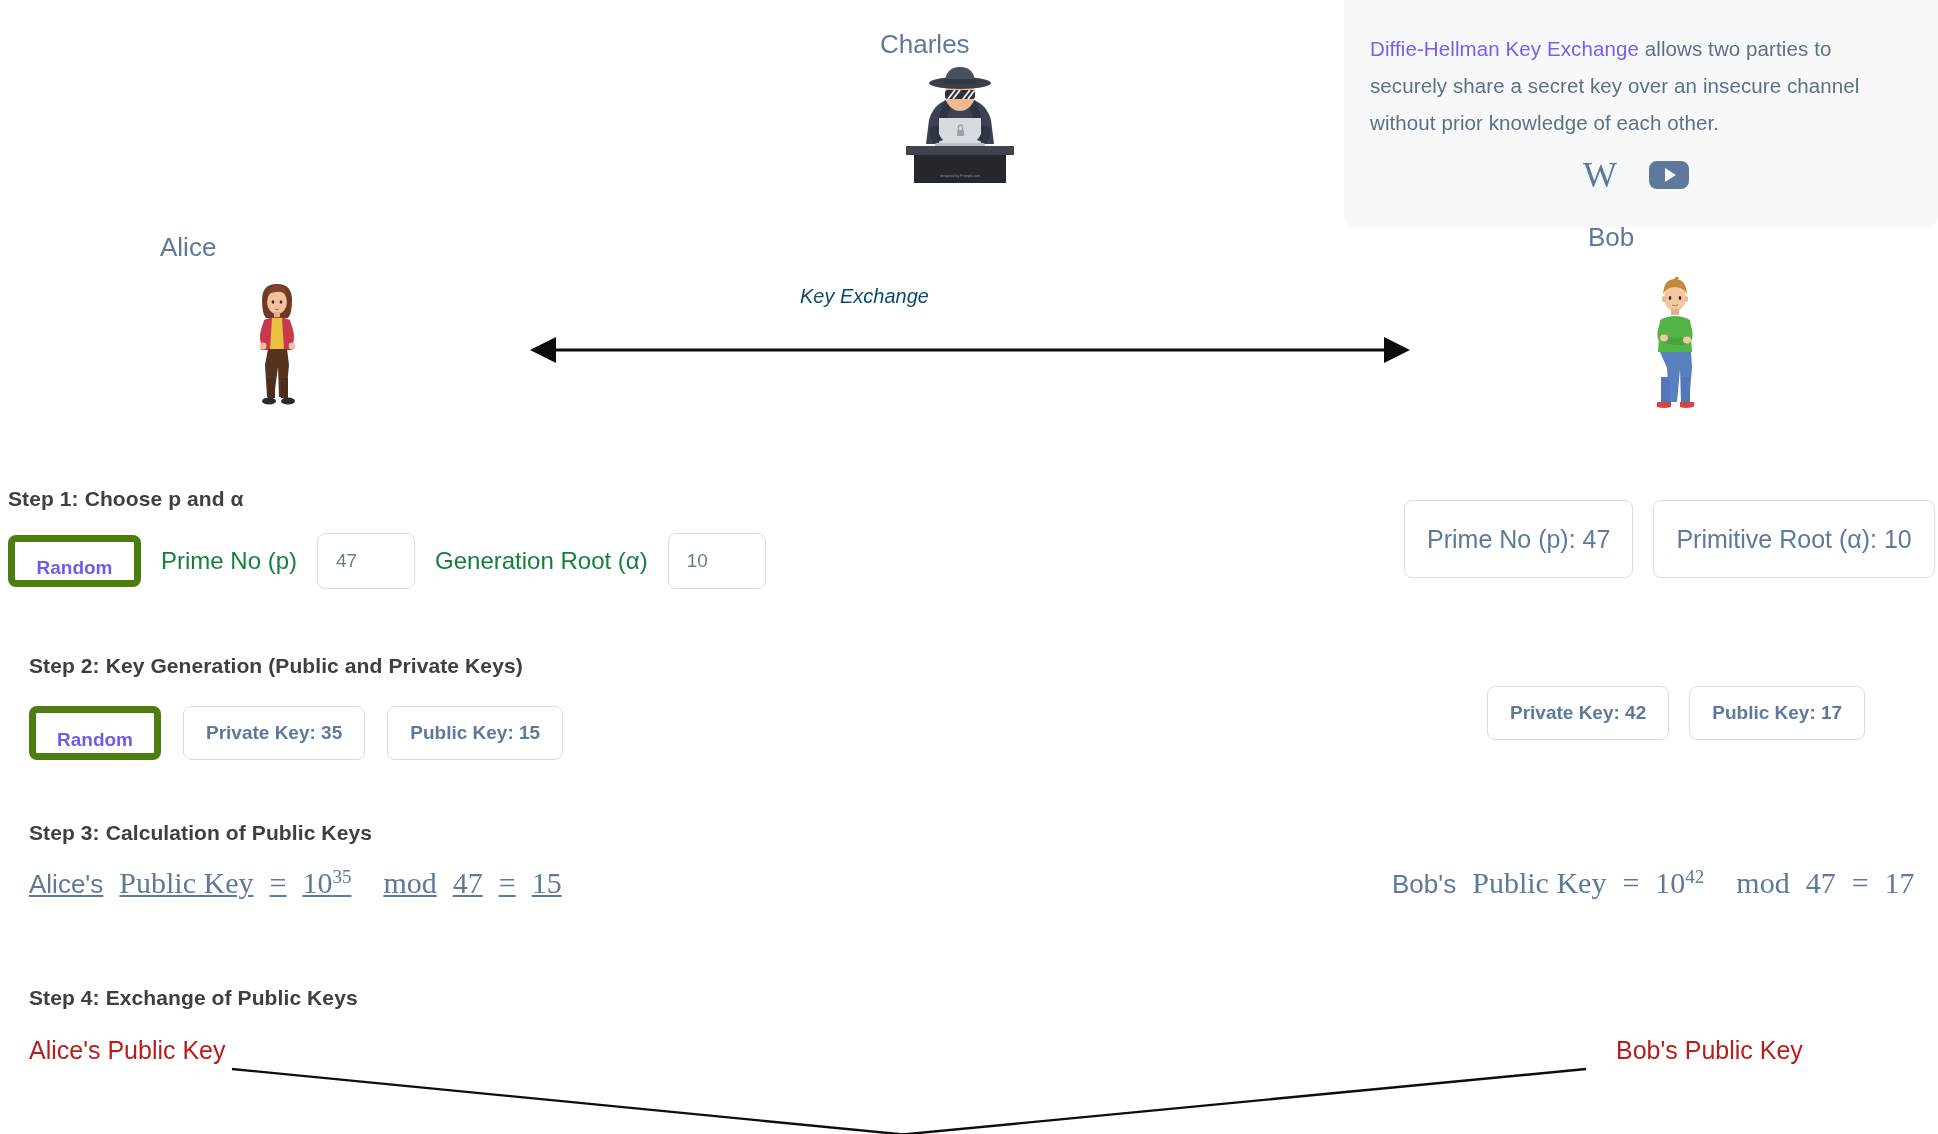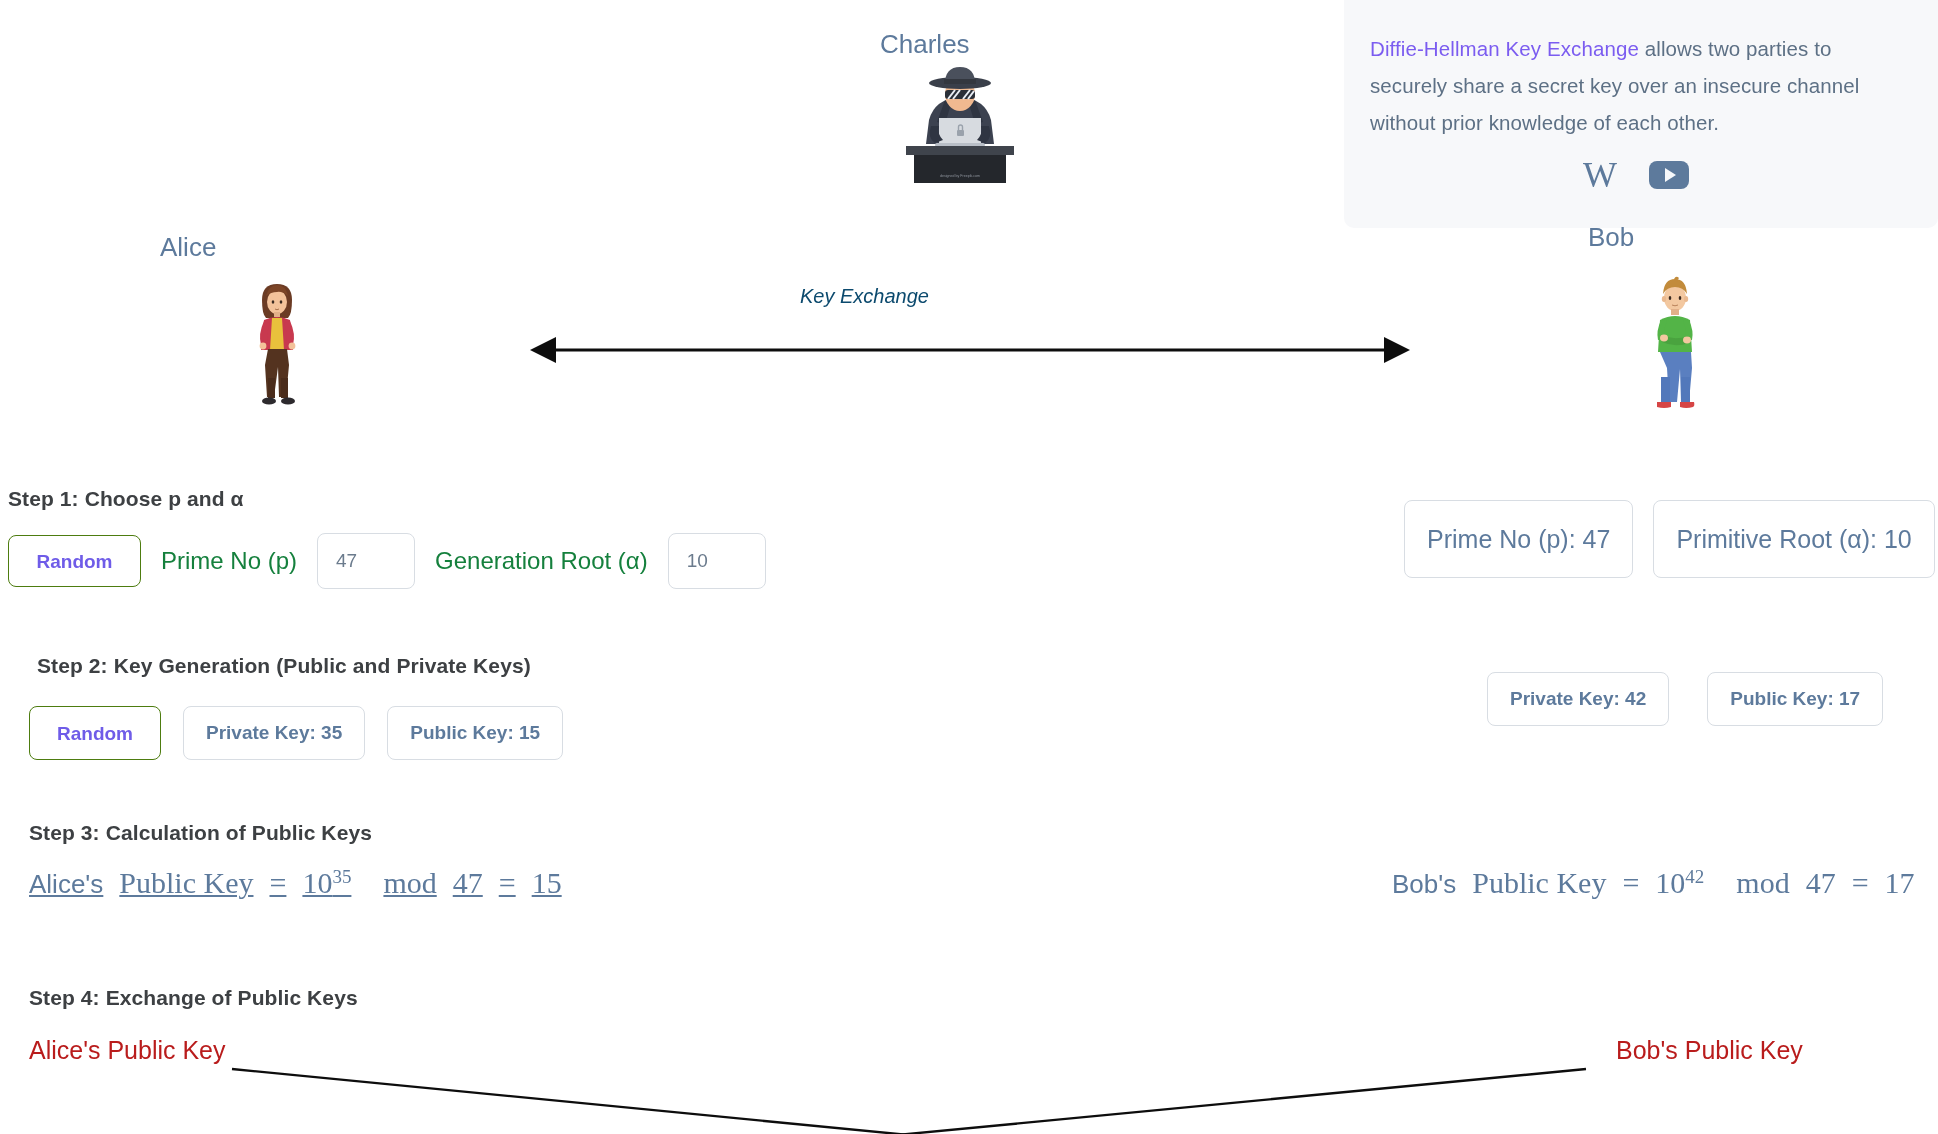--- a/index.html
+++ b/index.html
@@ -88,34 +88,34 @@
   
   .step-heading {
     position: absolute;
     font-size: 21px;
     font-weight: bold;
     color: #3d4043;
     letter-spacing: .1px;
     white-space: nowrap;
   }
   #step1-heading { left: 8px; top: 487px; }
-  #step2-heading { left: 29px; top: 654px; margin-left: 8px; }
+  #step2-heading { left: 29px; top: 654px; }
   #step3-heading { left: 29px; top: 821px; }
   #step4-heading { left: 29px; top: 986px; }
 
   
   .row { position: absolute; display: flex; align-items: center; }
   #step1-left { left: 8px; top: 533px; gap: 0; }
   #step1-right { left: 1404px; top: 500px; gap: 20px; }
   #step2-left { left: 29px; top: 706px; gap: 22px; }
-  #step2-right { left: 1487px; top: 672px; gap: 38px; }
+  #step2-right { left: 1487px; top: 686px; gap: 20px; }
 
   
   .btn-random {
-    border: 1px solid #4d7c0f;
+    border: 7px solid #4d7c0f;
     border-radius: 8px;
     background: #ffffff;
     color: #6f5ce8;
     font-weight: bold;
     font-size: 19px;
     padding: 0 18px;
     height: 52px;
     line-height: 52px;
     cursor: pointer;
     white-space: nowrap;

